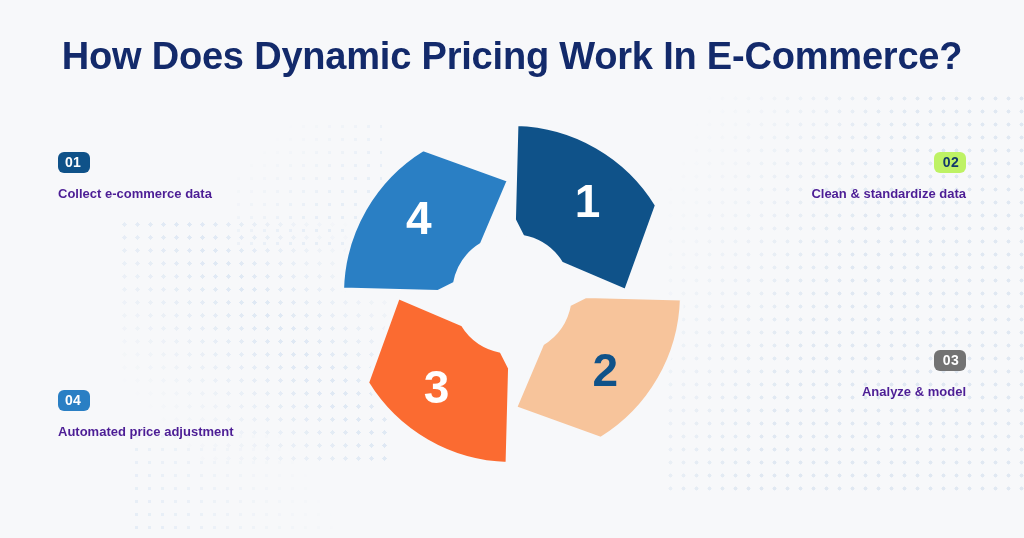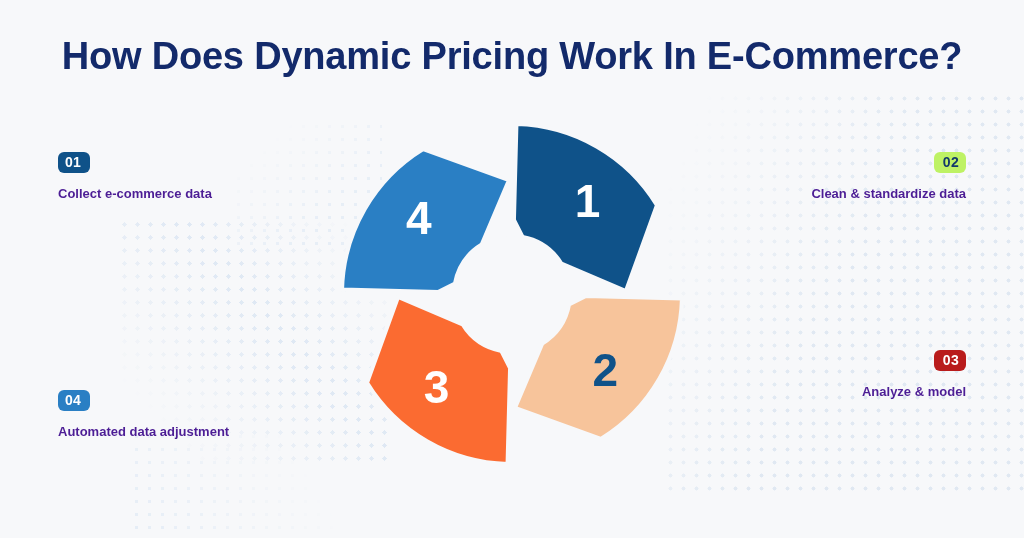--- a/index.html
+++ b/index.html
@@ -101,21 +101,21 @@
     min-width: 18px;
     padding: 3px 7px 4px 7px;
     border-radius: 6px;
     font-size: 14px;
     font-weight: bold;
     line-height: 1;
     letter-spacing: .3px;
   }
   .badge-1 { background: #0f5289; color: #ffffff; }
   .badge-2 { background: #bef264; color: #123a6b; }
-  .badge-3 { background: #b91c1c; color: #ffffff; }
+  .badge-3 { background: #737373; color: #ffffff; }
   .badge-4 { background: #2a7fc4; color: #ffffff; margin-top: 40px; }
 
   .step-text {
     margin-top: 13px;
     font-size: 13px;
     font-weight: bold;
     color: #4c1d95;
     line-height: 1.25;
     white-space: nowrap;
   }
@@ -159,21 +159,21 @@
     <div class="step-text">Clean &amp; standardize data</div>
   </div>
 
   <div class="step step-right step-3">
     <span class="badge badge-3">03</span>
     <div class="step-text">Analyze &amp; model</div>
   </div>
 
   <div class="step step-left step-4">
     <span class="badge badge-4">04</span>
-    <div class="step-text">Automated data adjustment</div>
+    <div class="step-text">Automated price adjustment</div>
   </div>
 
   <svg id="wheel" viewBox="0 0 364 364">
     <g>
       <path id="seg0" d="M 186.45 12.06 A 170 170 0 0 1 326.95 93.18 L 295.96 179.02 L 231.45 151.7 A 58 58 0 0 0 192.57 124.97 L 183.94 108.03 Z" fill="#0f5289" stroke="#f7f8fa" stroke-width="4" stroke-linejoin="round"></path>
       <path id="seg1" d="M 351.94 186.45 A 170 170 0 0 1 270.82 326.95 L 184.98 295.96 L 212.3 231.45 A 58 58 0 0 0 239.03 192.57 L 255.97 183.94 Z" fill="#f7c49b" stroke="#f7f8fa" stroke-width="4" stroke-linejoin="round"></path>
       <path id="seg2" d="M 177.55 351.94 A 170 170 0 0 1 37.05 270.82 L 68.04 184.98 L 132.55 212.3 A 58 58 0 0 0 171.43 239.03 L 180.06 255.97 Z" fill="#fb6b31" stroke="#f7f8fa" stroke-width="4" stroke-linejoin="round"></path>
       <path id="seg3" d="M 12.06 177.55 A 170 170 0 0 1 93.18 37.05 L 179.02 68.04 L 151.7 132.55 A 58 58 0 0 0 124.97 171.43 L 108.03 180.06 Z" fill="#2a7fc4" stroke="#f7f8fa" stroke-width="4" stroke-linejoin="round"></path>
     </g>
     <circle cx="182" cy="182" r="58" fill="#f7f8fa"></circle>

